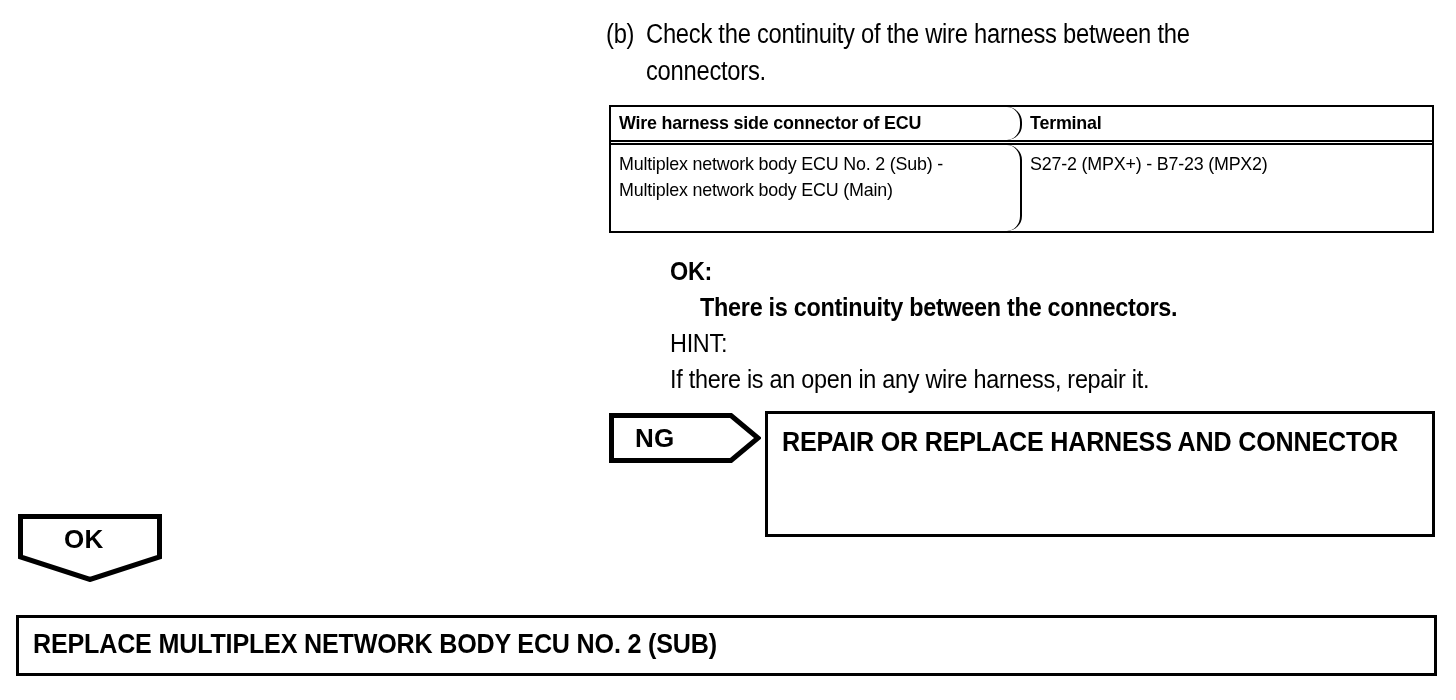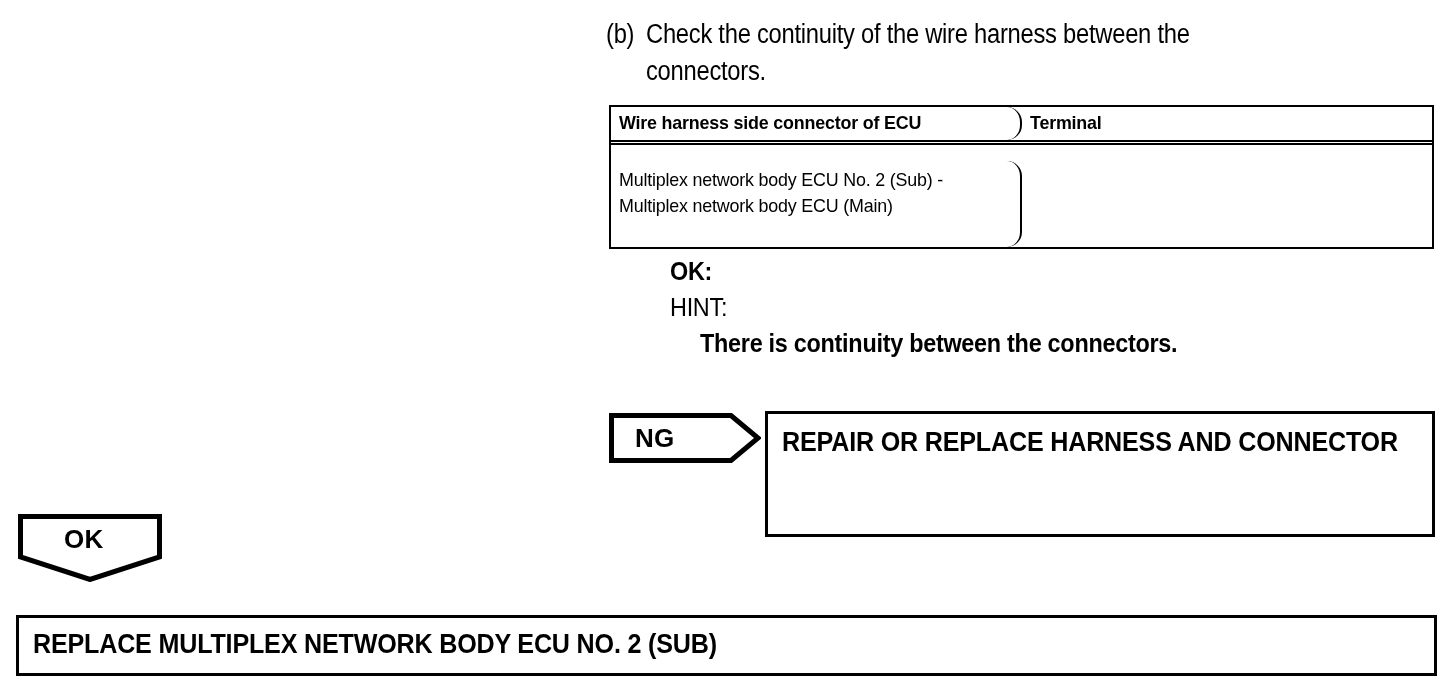--- a/index.html
+++ b/index.html
@@ -88,21 +88,20 @@
     line-height: 24px;
   }
   .tbl-body {
     margin-top: 3px;
   }
   .tbl-body .cell-a, .tbl-body .cell-b {
     font-size: 19px;
     line-height: 26px;
     padding-top: 6px;
     padding-bottom: 10px;
-    margin-top: 16px;
   }
   .tbl-body .cell-a { min-height: 86px; }
   .tbl-head .cell-a, .tbl-head .cell-b,
   .tbl-body .cell-a, .tbl-body .cell-b {
     letter-spacing: -0.2px;
   }
   .squeeze {
     display: block;
     transform: scaleX(0.94);
     transform-origin: left top;
@@ -219,32 +218,38 @@
       <span class="squeeze">Wire harness side connector of ECU</span>
     </div>
     <div class="cell-b">
       <span class="squeeze">Terminal</span>
     </div>
   </div>
   <div class="tbl-row tbl-body">
     <div class="cell-a">
       <span class="squeeze">Multiplex network body ECU No. 2 (Sub) - Multiplex network body ECU (Main)</span>
     </div>
+    <div class="cell-b">
+      <span class="squeeze">S27-2 (MPX+) - B7-23 (MPX2)</span>
+    </div>
   </div>
 </div>
 
 <div class="result-block">
   <div class="res-line res-bold">
     <span>OK:</span>
   </div>
+  <div class="res-line res-bold res-indent">
+    <span>There is continuity between the connectors.</span>
+  </div>
   <div class="res-line">
     <span>HINT:</span>
   </div>
-  <div class="res-line res-bold res-indent">
-    <span>There is continuity between the connectors.</span>
+  <div class="res-line">
+    <span>If there is an open in any wire harness, repair it.</span>
   </div>
 </div>
 
 <div class="flag-ng">
   <svg width="152" height="50" viewBox="0 0 152 50">
     <polygon points="2.5,2.5 122,2.5 149,25 122,47.5 2.5,47.5" fill="#ffffff" stroke="#000000" stroke-width="5" stroke-linejoin="miter"></polygon>
   </svg>
   <div class="flag-label">NG</div>
 </div>
 

